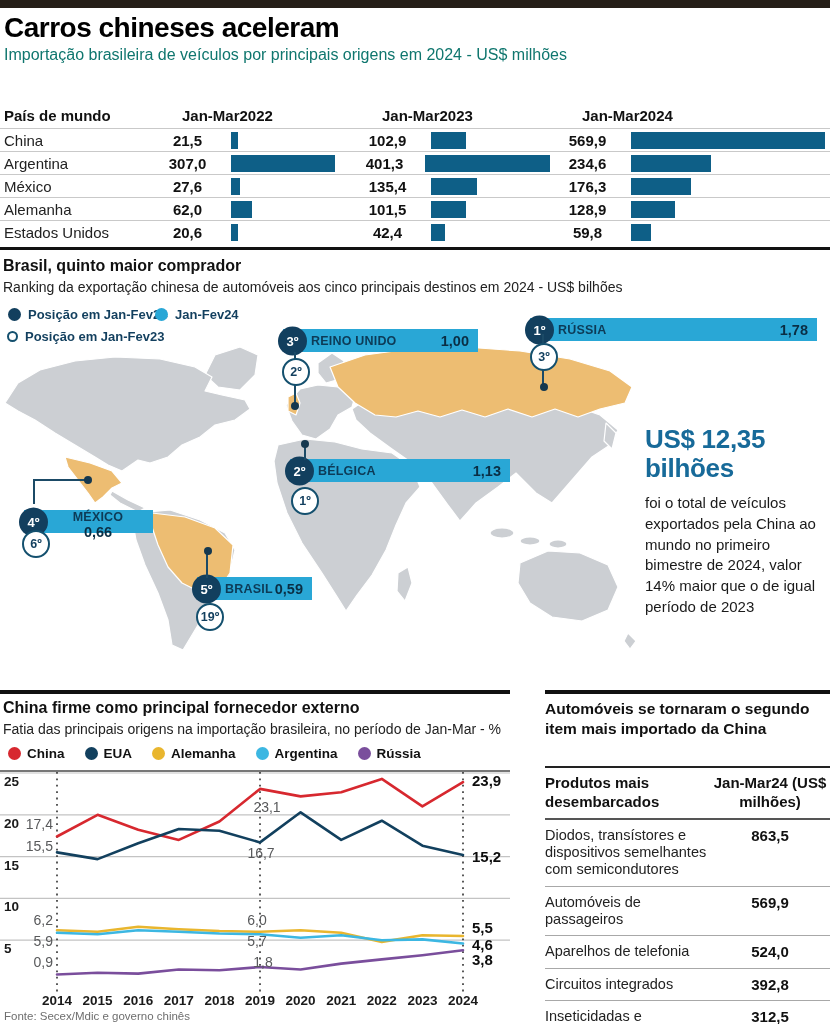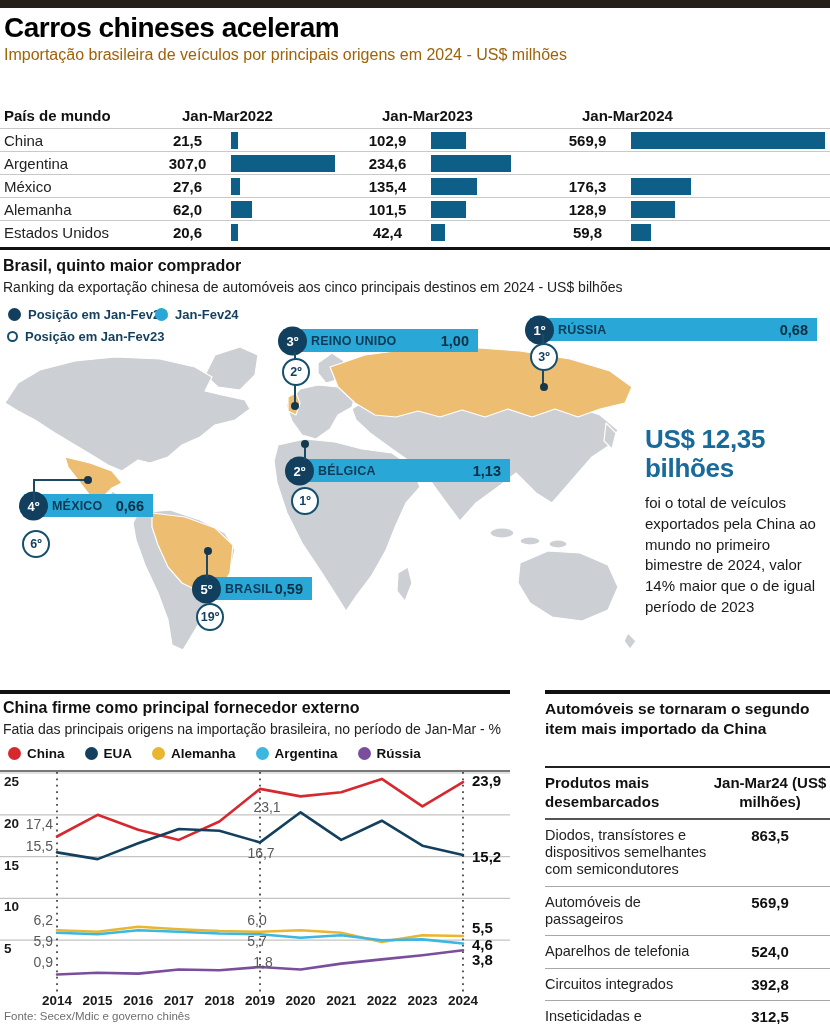--- a/index.html
+++ b/index.html
@@ -1,21 +1,21 @@
 <!DOCTYPE html>
 <html><head>
 <meta charset="utf-8">
 <style>
   * { margin:0; padding:0; box-sizing:border-box; }
   body { background:#fff; font-family:"Liberation Sans", sans-serif; color:#111; }
   .page { position:relative; width:830px; height:1024px; background:#fff; overflow:hidden; }
 
   .topbar { position:absolute; left:0; top:0; width:830px; height:8px; background:#261f18; }
   .main-title { position:absolute; left:4px; top:12px; font-size:28px; font-weight:bold; letter-spacing:-0.5px; color:#000; }
-  .main-subtitle { position:absolute; left:4px; top:46px; font-size:16px; color:#a16207; }
+  .main-subtitle { position:absolute; left:4px; top:46px; font-size:16px; color:#0f766e; }
 
   
   .imports { position:absolute; left:0; top:102px; width:830px; }
   .imp-header { display:flex; height:26px; align-items:center; }
   .imp-country-h { width:150px; font-weight:bold; font-size:15px; padding-left:4px; }
   .imp-colh { width:200px; font-weight:bold; font-size:15px; padding-left:32px; }
   .imp-colh.wide { width:280px; }
   .imp-row { display:flex; height:23px; align-items:center; border-top:1px solid #c9c9c9; }
   .imp-name { width:150px; font-size:15px; padding-left:4px; color:#222; }
   .imp-cell { width:200px; display:flex; align-items:center; }
@@ -52,21 +52,21 @@
   .mk-uk  .mbar { left:283px; top:329px; }
   .mk-uk  .mline { left:294px; top:352px; height:54px; }
   .mk-uk  .mprev { left:282px; top:358px; }
   .mk-uk  .mdot  { left:291px; top:402px; }
 
   .mk-belgica .mbar { left:290px; top:459px; }
   .mk-belgica .mline { left:304px; top:444px; height:16px; }
   .mk-belgica .mprev { left:291px; top:487px; }
   .mk-belgica .mdot  { left:301px; top:440px; }
 
-  .mk-mexico .mbar { left:24px; top:494px; }
+  .mk-mexico .mbar { left:24px; top:510px;flex-direction:column; }
   .mk-mexico .mline { left:33px; top:479px; height:25px; }
   .mk-mexico .mlineH { left:33px; top:479px; width:54px; }
   .mk-mexico .mprev { left:22px; top:530px; }
   .mk-mexico .mdot  { left:84px; top:476px; }
 
   .mk-brasil .mbar { left:197px; top:577px; }
   .mk-brasil .mline { left:206px; top:551px; height:27px; }
   .mk-brasil .mprev { left:196px; top:603px; }
   .mk-brasil .mdot  { left:204px; top:547px; }
 
@@ -129,20 +129,24 @@
       <div class="imp-cell wide">
           <span class="imp-val">569,9</span>
           <span class="imp-bar" style="width: 194px;"></span>
         </div>
     </div>
     <div class="imp-row">
       <div class="imp-name">Argentina</div>
       <div class="imp-cell">
           <span class="imp-val">307,0</span>
           <span class="imp-bar" style="width: 104px;"></span>
+        </div>
+      <div class="imp-cell">
+          <span class="imp-val">401,3</span>
+          <span class="imp-bar" style="width: 136px;"></span>
         </div>
       <div class="imp-cell wide">
           <span class="imp-val">234,6</span>
           <span class="imp-bar" style="width: 80px;"></span>
         </div>
     </div>
     <div class="imp-row">
       <div class="imp-name">México</div>
       <div class="imp-cell">
           <span class="imp-val">27,6</span>
@@ -230,21 +234,21 @@
       <polygon fill="#edbd72" points="288,52 296,48 300,58 296,70 288,66"></polygon>
     </g>
   </svg>
 
   <div class="mk-russia">
     <div class="mline"></div>
     <div class="mdot"></div>
     <div class="mbar" style="width: 287px;">
       <span class="rank-circle">1º</span>
       <span class="mcountry">RÚSSIA</span>
-      <span class="mvalue">0,68</span>
+      <span class="mvalue">1,78</span>
     </div>
     <div class="mprev">3º</div>
   </div>
 
   <div class="mk-belgica">
     <div class="mline"></div>
     <div class="mdot"></div>
     <div class="mbar" style="width: 220px;">
       <span class="rank-circle">2º</span>
       <span class="mcountry">BÉLGICA</span>

